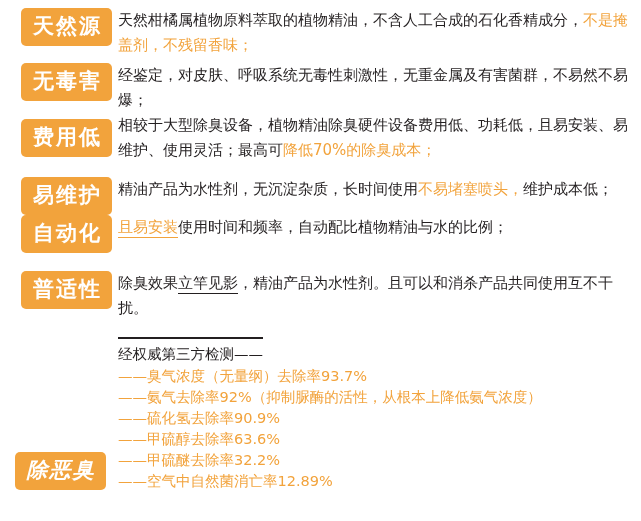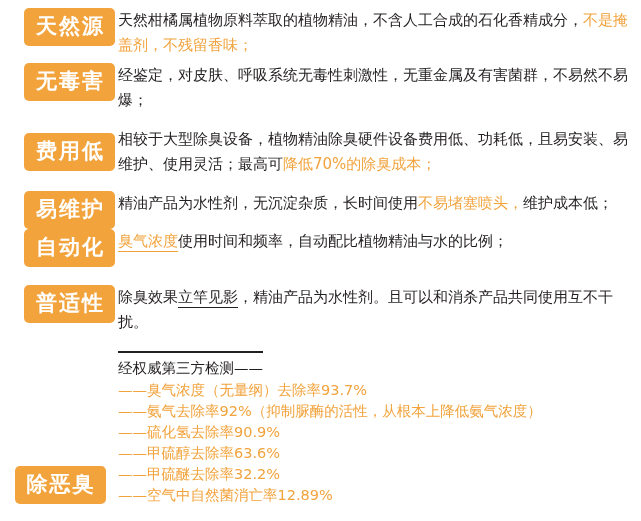--- a/index.html
+++ b/index.html
@@ -23,23 +23,23 @@
     display: flex;
     align-items: flex-start;
     width: 641px;
     box-sizing: border-box;
   }
   .tag-cell {
     width: 118px;
     flex: 0 0 118px;
     display: flex;
     align-items: flex-start;
-    justify-content: flex-start;
-    box-sizing: border-box;
-    padding-left: 24px;
+    justify-content: flex-end;
+    box-sizing: border-box;
+    padding-left: 8px;
     padding-right: 6px;
   }
   .tag {
     display: inline-block;
     background: #F2A33C;
     color: #ffffff;
     font-size: 21px;
     font-weight: bold;
     letter-spacing: 2px;
     line-height: 1;
@@ -68,21 +68,21 @@
   }
   .ul-black {
     color: #231f20;
     border-bottom: 1px solid #231f20;
     padding-bottom: 1px;
   }
 
   
   .r1 { margin-top: 8px; }
   .r2 { margin-top: 5px; }
-  .r3 { margin-top: 14px; }
+  .r3 { }
   .r4 { margin-top: 14px; }
   .r5 { }
   .r6 { margin-top: 18px; }
   .r7 { margin-top: 16px; }
 
   .tag-mid {
     align-self: center;
   }
 
   
@@ -94,20 +94,21 @@
     width: 118px;
     flex: 0 0 118px;
     display: flex;
     align-items: flex-end;
     justify-content: center;
     box-sizing: border-box;
     padding-left: 8px;
     padding-right: 6px;
     padding-bottom: 2px;
     min-height: 120px;
+    font-style: italic;
   }
   .deo-text {
     flex: 1 1 auto;
     box-sizing: border-box;
     padding-right: 8px;
   }
   .deo-head {
     color: #231f20;
     font-size: 14.5px;
     line-height: 22px;
@@ -167,21 +168,21 @@
     <div class="text-cell">
       <span>精油产品为水性剂，无沉淀杂质，长时间使用</span><span class="hl">不易堵塞喷头，</span><span>维护成本低；</span>
     </div>
   </div>
 
   <div class="row r5">
     <div class="tag-cell">
       <span class="tag">自动化</span>
     </div>
     <div class="text-cell">
-      <span class="ul-orange">臭气浓度</span><span>使用时间和频率，自动配比植物精油与水的比例；</span>
+      <span class="ul-orange">且易安装</span><span>使用时间和频率，自动配比植物精油与水的比例；</span>
     </div>
   </div>
 
   <div class="row r6">
     <div class="tag-cell">
       <span class="tag">普适性</span>
     </div>
     <div class="text-cell">
       <span>除臭效果</span><span class="ul-black">立竿见影</span><span>，精油产品为水性剂。且可以和消杀产品共同使用互不干扰。</span>
     </div>

